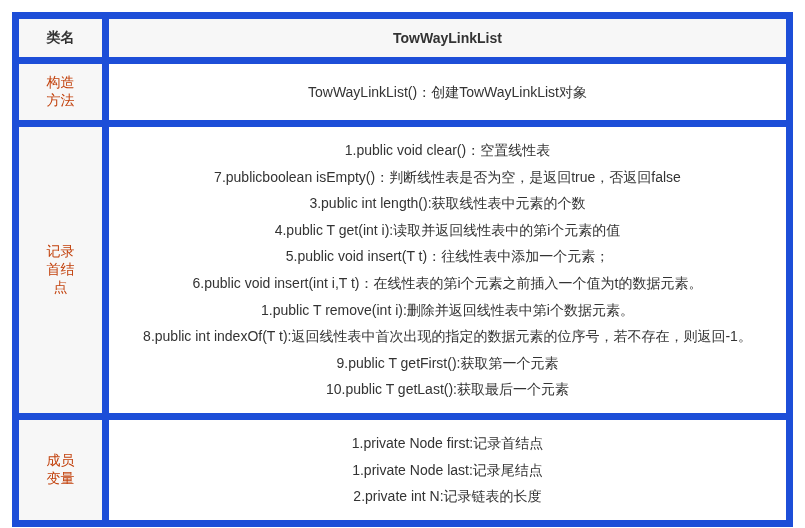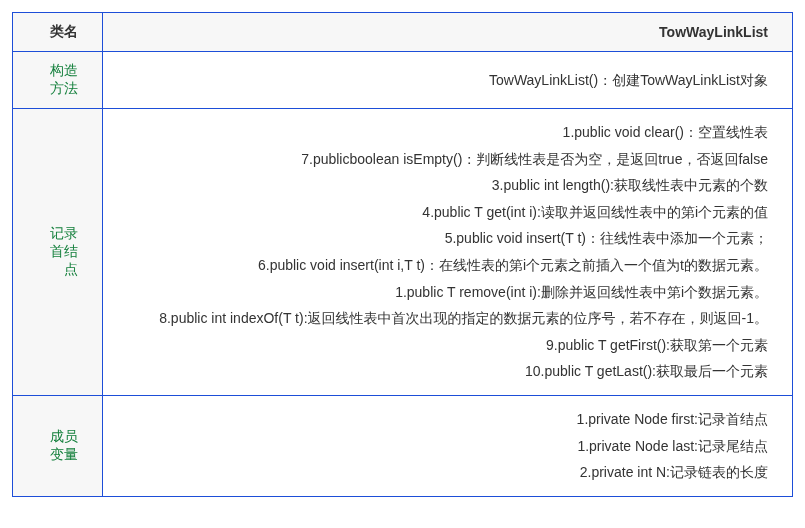--- a/index.html
+++ b/index.html
@@ -13,33 +13,33 @@
     box-sizing: border-box;
     position: relative;
   }
   table {
     border-collapse: collapse;
     width: 100%;
     table-layout: fixed;
   }
   col.label-col { width: 90px; }
   th, td {
-    border: 1px solid #1d4ed8;
+    border: 7px solid #1d4ed8;
     padding: 10px 24px;
     vertical-align: middle;
-    text-align: right;
+    text-align: center;
     word-break: break-word;
   }
   th {
     background: #f7f7f7;
     font-weight: bold;
   }
   td.label {
     background: #f7f7f7;
-    color: #15803d;
+    color: #c2410c;
   }
   .lines { line-height: 1.9; }
 </style>
 </head>
 <body>
 
 <table>
   <colgroup>
     <col class="label-col">
     <col>

